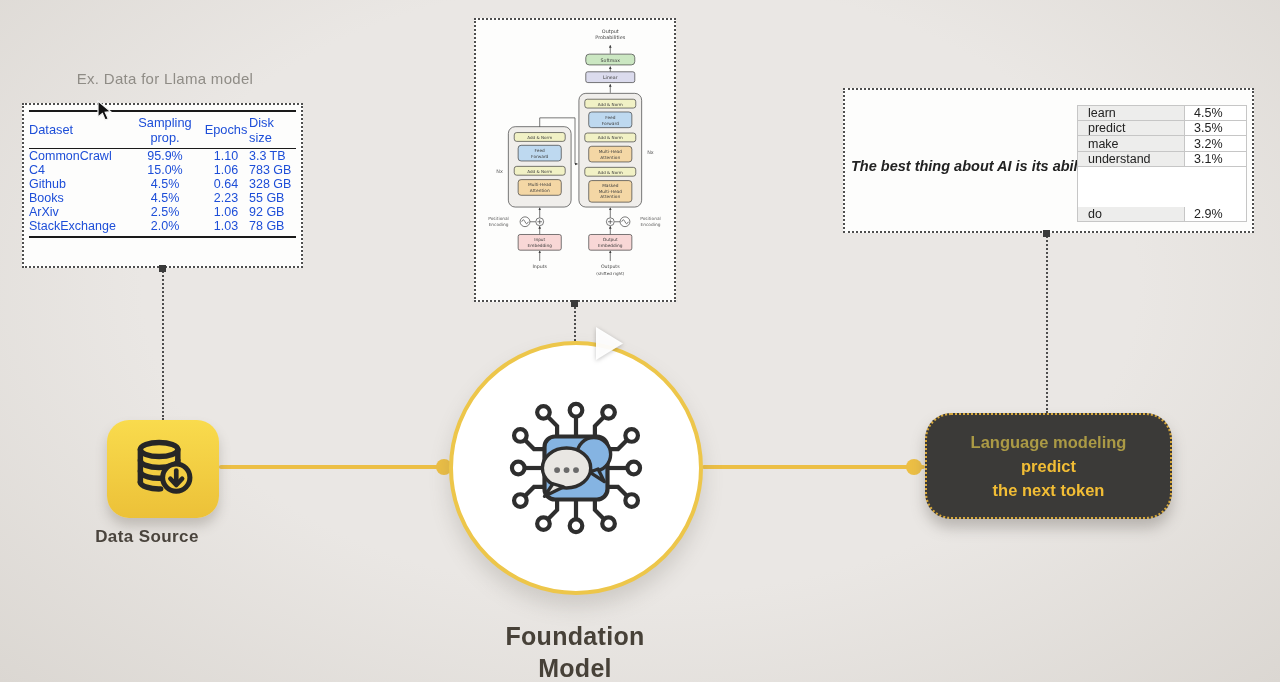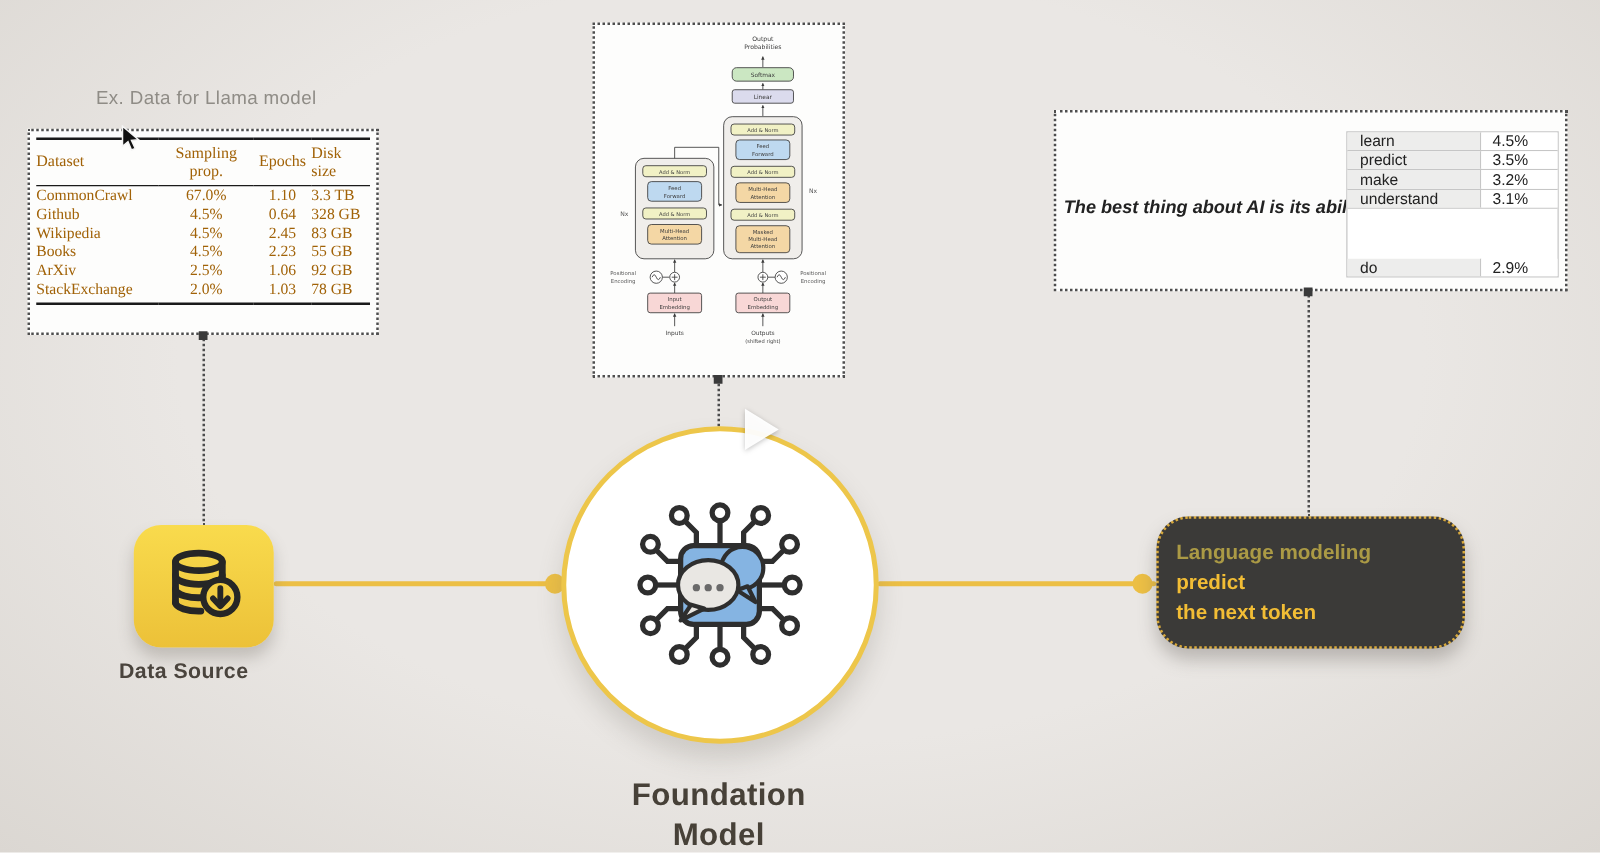--- a/index.html
+++ b/index.html
@@ -14,22 +14,22 @@
     background:#fdfdfc;
     border:2px dotted #4e4e4e;
     box-sizing:border-box;
   }
   
   .left-title{
     left:40px;top:70px;width:250px;text-align:center;
     font-size:15px;color:#8f8c86;letter-spacing:.3px;
   }
   .llama-wrap{left:22px;top:103px;width:281px;height:165px;padding:5px 5px;}
-  table.llama{border-collapse:collapse;font-family:Liberation Serif, serif;
-    font-size:12.5px;color:#a16207;width:267px;table-layout:fixed;}
+  table.llama{border-collapse:collapse;font-family:Liberation Sans, sans-serif;
+    font-size:12.5px;color:#1d4ed8;width:267px;table-layout:fixed;}
   table.llama th{font-weight:normal;font-size:12.8px;
     border-top:2.3px solid #1a1a1a;border-bottom:1.2px solid #1a1a1a;padding:2.5px 0 3px;}
   table.llama td{padding:0 0;}
   table.llama tr:last-child td{border-bottom:2.3px solid #1a1a1a;padding-bottom:3px;}
   .c-l{text-align:left;} .c-c{text-align:center;} .c-r{text-align:left;}
 
   
   .tf-panel{left:474px;top:18px;width:202px;height:284px;}
   svg text{font-family:"DejaVu Sans", sans-serif;text-anchor:middle;fill:#3d3d3d;}
   .tf-caption{fill:#5a5a5a;}
@@ -78,21 +78,21 @@
     display:flex;align-items:center;justify-content:center;
   }
   .fm-label{left:445px;top:620px;width:260px;text-align:center;
     font-size:25px;font-weight:bold;color:#474138;line-height:32px;letter-spacing:.3px;}
 
   
   .out-box{
     left:925px;top:413px;width:247px;height:106px;border-radius:26px;
     background:#3b3a38;border:2px dotted #d8a93c;box-sizing:border-box;
     box-shadow:0 9px 14px rgba(100,95,88,.35);
-    display:flex;align-items:center;justify-content:center;text-align:left;
+    display:flex;align-items:center;justify-content:center;text-align:center;
   }
   .out-text{font-size:16.5px;line-height:24px;width:215px;}
   .out-lead{color:#ab9a45;font-weight:600;}
   .out-bold{color:#f2bd35;font-weight:bold;}
 
   .play{filter:drop-shadow(0 1px 2px rgba(0,0,0,.25));}
 </style>
 </head>
 <body>
 
@@ -110,35 +110,35 @@
       <tr>
         <th class="c-l">Dataset</th>
         <th class="c-c">Sampling prop.</th>
         <th class="c-c">Epochs</th>
         <th class="c-r">Disk size</th>
       </tr>
     </thead>
     <tbody>
       <tr>
         <td class="c-l">CommonCrawl</td>
-        <td class="c-c">67.0%</td>
+        <td class="c-c">95.9%</td>
         <td class="c-c">1.10</td>
         <td class="c-r">3.3 TB</td>
+      </tr>
+      <tr>
+        <td class="c-l">C4</td>
+        <td class="c-c">15.0%</td>
+        <td class="c-c">1.06</td>
+        <td class="c-r">783 GB</td>
       </tr>
       <tr>
         <td class="c-l">Github</td>
         <td class="c-c">4.5%</td>
         <td class="c-c">0.64</td>
         <td class="c-r">328 GB</td>
-      </tr>
-      <tr>
-        <td class="c-l">Wikipedia</td>
-        <td class="c-c">4.5%</td>
-        <td class="c-c">2.45</td>
-        <td class="c-r">83 GB</td>
       </tr>
       <tr>
         <td class="c-l">Books</td>
         <td class="c-c">4.5%</td>
         <td class="c-c">2.23</td>
         <td class="c-r">55 GB</td>
       </tr>
       <tr>
         <td class="c-l">ArXiv</td>
         <td class="c-c">2.5%</td>

